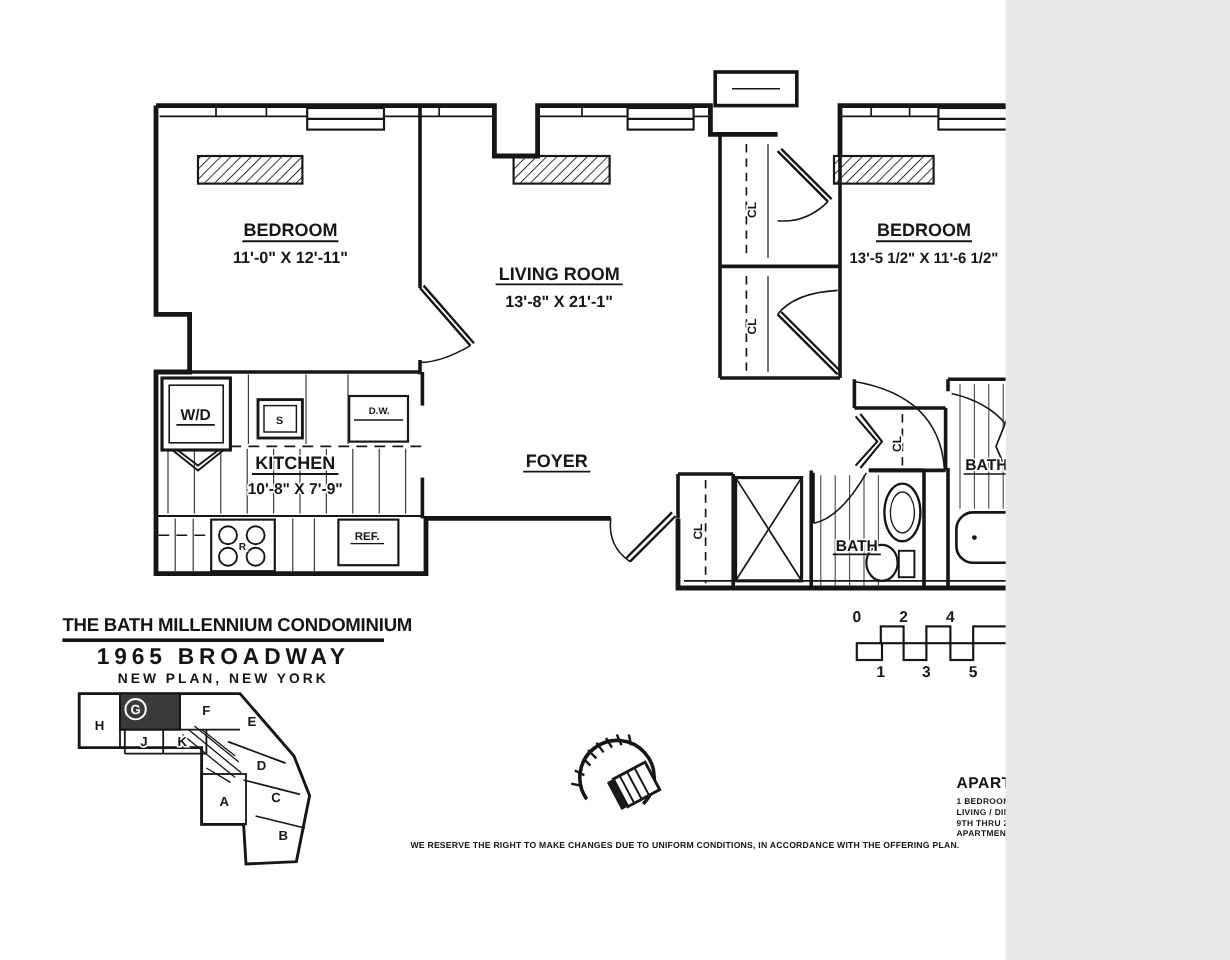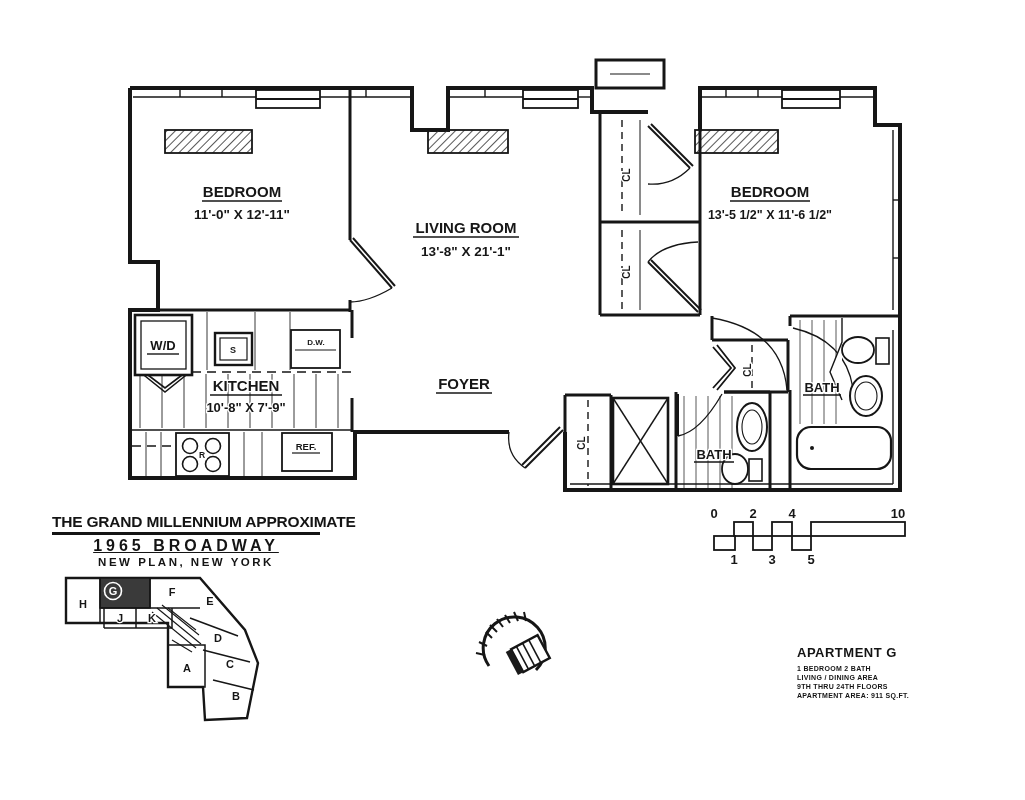--- a/index.html
+++ b/index.html
@@ -1,26 +1,26 @@
 <!DOCTYPE html>
 <html><head>
 <meta charset="utf-8">
 <style>
   html,body{margin:0;padding:0;background:#e8e8e8;}
-  #page{position:relative;width:1025px;height:800px;background:#ffffff;overflow:hidden;
+  #page{position:relative;width:838px;height:800px;background:#ffffff;overflow:hidden;
         font-family:"Liberation Sans", sans-serif;color:#1a1a1a;}
   svg{position:absolute;left:0;top:0;}
   svg text{fill:#161616;stroke:#ffffff;stroke-width:2.6px;paint-order:stroke;
            font-family:"Liberation Sans", sans-serif;font-weight:bold;}
   .txtblock{position:absolute;color:#141414;}
   #titleblock{left:52px;top:513px;width:268px;text-align:center;}
   #titleblock .bname{font-size:15.5px;font-weight:bold;letter-spacing:-0.2px;
       border-bottom:3px solid #141414;padding-bottom:1px;white-space:nowrap;}
-  #titleblock .addr{font-size:16px;font-weight:bold;letter-spacing:4px;margin-top:2px;
-      text-decoration:underline;}
+  #titleblock .addr{font-size:19px;font-weight:bold;letter-spacing:4px;margin-top:2px;
+      }
   #titleblock .city{font-size:11.5px;font-weight:bold;letter-spacing:2.5px;margin-top:1px;}
   #aptinfo{left:797px;top:645px;width:170px;}
   #aptinfo .t{font-size:13px;font-weight:bold;letter-spacing:.5px;margin-bottom:4px;}
   #aptinfo .s{font-size:7px;font-weight:bold;line-height:9px;letter-spacing:.3px;}
   #disclaimer{left:342px;top:699px;width:540px;font-size:7.2px;font-weight:bold;
       line-height:11px;letter-spacing:.2px;}
 </style>
 </head>
 <body>
 
@@ -379,29 +379,30 @@
       <rect x="516" y="641" width="30" height="26" stroke-width="2.4" fill="#ffffff"></rect>
       <line x1="522" y1="641" x2="522" y2="667" stroke-width="1.6"></line>
       <line x1="529" y1="641" x2="529" y2="667" stroke-width="1.6"></line>
       <line x1="536" y1="641" x2="536" y2="667" stroke-width="1.6"></line>
       <rect x="510" y="641" width="6" height="26" fill="#1a1a1a" stroke="none"></rect>
     </g>
   </g>
 </svg>
 
 <div id="titleblock" class="txtblock">
-  <div class="bname">THE GRAND MILLENNIUM APPROXIMATE</div>
+  <div class="bname">THE BATH MILLENNIUM CONDOMINIUM</div>
   <div class="addr">1965 BROADWAY</div>
   <div class="city">NEW PLAN, NEW YORK</div>
 </div>
 
 <div id="aptinfo" class="txtblock">
   <div class="t">APARTMENT G</div>
   <div class="s">1 BEDROOM 2 BATH</div>
   <div class="s">LIVING / DINING AREA</div>
   <div class="s">9TH THRU 24TH FLOORS</div>
   <div class="s">APARTMENT AREA: 911 SQ.FT.</div>
 </div>
 
 <div id="disclaimer" class="txtblock">
+  <div>WE RESERVE THE RIGHT TO MAKE CHANGES DUE TO UNIFORM CONDITIONS, IN ACCORDANCE WITH THE OFFERING PLAN.</div>
 </div>
 
 </div>
 
 </body></html>

